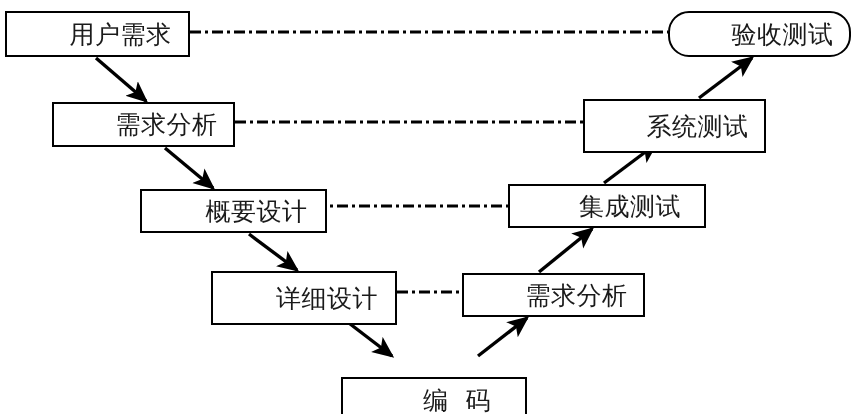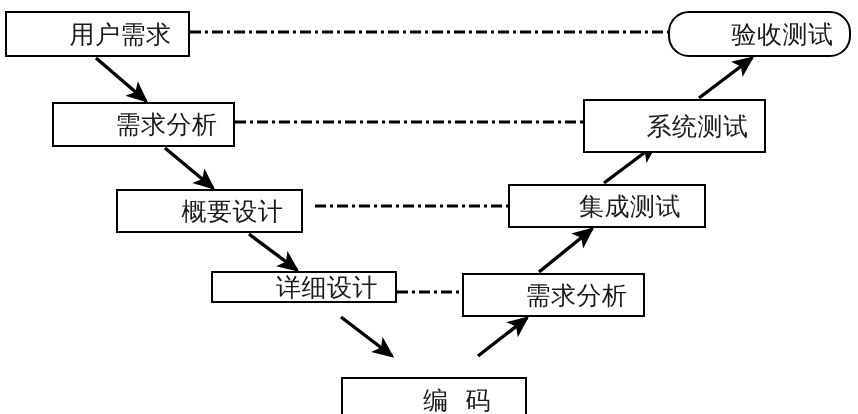--- a/index.html
+++ b/index.html
@@ -79,27 +79,27 @@
       </div>
       <div class="node-box" style="left: 668px; top: 11px; width: 183px; height: 46px; border-radius: 21px;">
         <span class="node-label">验收测试</span>
       </div>
       <div class="node-box" style="left: 52px; top: 102px; width: 183px; height: 45px;">
         <span class="node-label">需求分析</span>
       </div>
       <div class="node-box" style="left: 583px; top: 99px; width: 183px; height: 54px;">
         <span class="node-label">系统测试</span>
       </div>
-      <div class="node-box" style="left: 116px; top: 189px; width: 187px; height: 44px;">
+      <div class="node-box" style="left: 140px; top: 189px; width: 187px; height: 44px;">
         <span class="node-label">概要设计</span>
       </div>
       <div class="node-box" style="left: 508px; top: 184px; width: 198px; height: 44px;">
         <span class="node-label">集成测试</span>
       </div>
-      <div class="node-box" style="left: 211px; top: 271px; width: 186px; height: 32px;">
+      <div class="node-box" style="left: 211px; top: 271px; width: 186px; height: 54px;">
         <span class="node-label">详细设计</span>
       </div>
       <div class="node-box" style="left: 462px; top: 273px; width: 183px; height: 44px;">
         <span class="node-label">需求分析</span>
       </div>
       <div class="node-box" style="left: 341px; top: 377px; width: 186px; height: 46px;">
         <span class="node-label">编  码</span>
       </div>
     </div>
 

